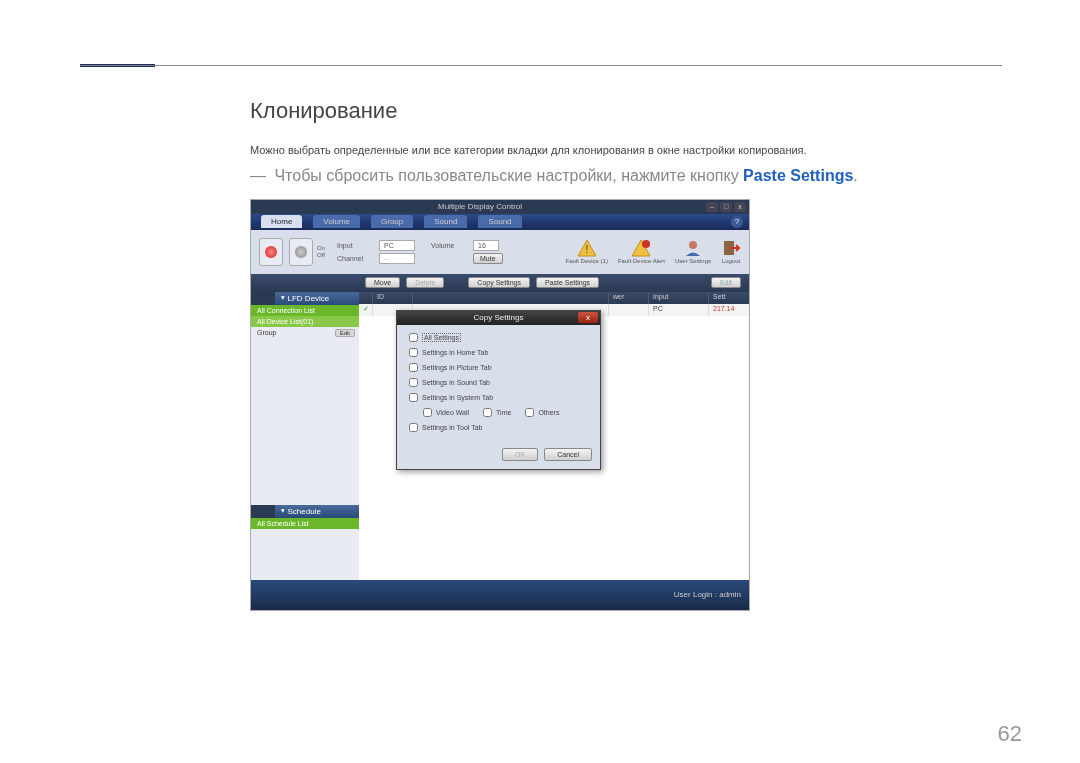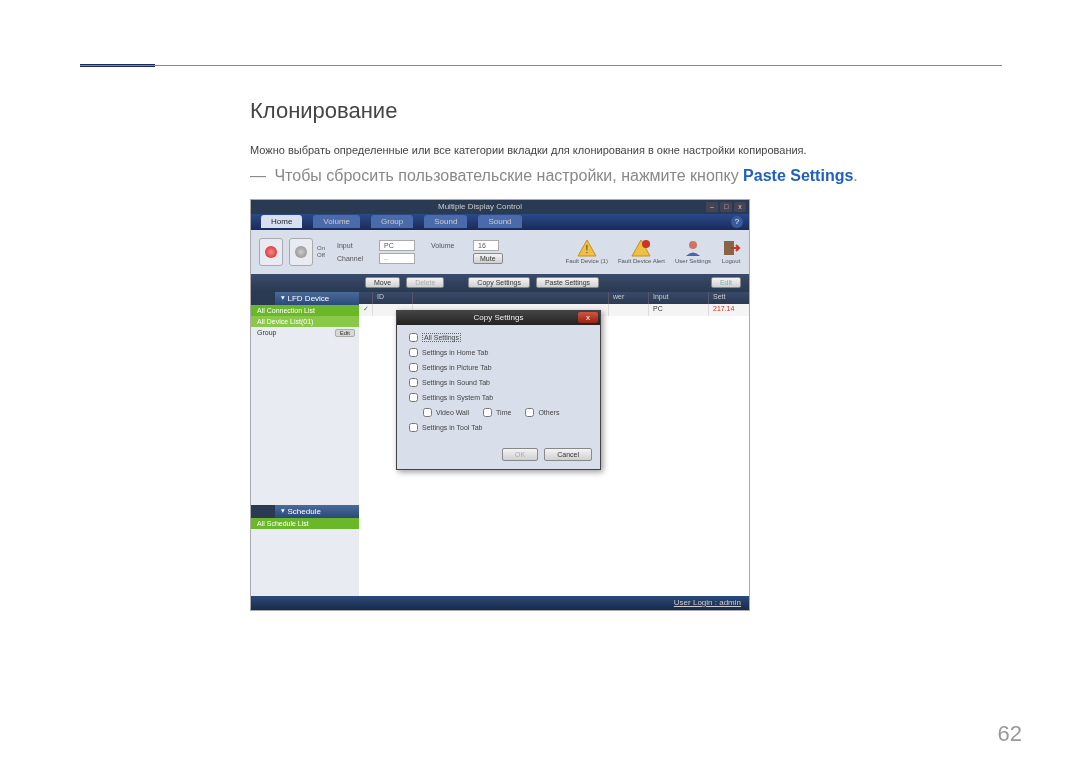--- a/index.html
+++ b/index.html
@@ -51,21 +51,21 @@
   .ss-side-flex { flex: 1; background: #e8ecf2; }
   .ss-editbtn { background: #d8d8d8; border: 1px solid #aaa; padding: 0 4px; font-size: 6px; border-radius: 2px; }
   .ss-grid { flex: 1; background: #fff; position: relative; }
   .ss-grid-hdr { height: 12px; background: linear-gradient(#3a4a6a,#2a3a52); display: flex; color: #ccc; font-size: 7px; }
   .ss-gcol { border-right: 1px solid #556; padding: 1px 4px; }
   .ss-grid-row { height: 12px; display: flex; font-size: 7px; color: #333; background: #f4f4f4; }
   .ss-gcell { border-right: 1px solid #ddd; padding: 1px 4px; }
   .ss-gcell.red { color: #cc3322; }
   .ss-gcell.chk { width: 14px; }
   .ss-gcell.chk::before { content: "✓"; color: #2a8a2a; }
-  .ss-status { position: absolute; bottom: 0; left: 0; right: 0; height: 14px; background: linear-gradient(#2a4a7a,#1a2a4a); color: #ccc; font-size: 8px; display: flex; align-items: center; justify-content: flex-end; padding-right: 8px; text-decoration: underline; }
+  .ss-status { position: absolute; bottom: 0; left: 0; right: 0; height: 30px; background: linear-gradient(#2a4a7a,#1a2a4a); color: #ccc; font-size: 8px; display: flex; align-items: center; justify-content: flex-end; padding-right: 8px; }
 
   .dialog { position: absolute; left: 145px; top: 110px; width: 205px; background: #d8deea; border: 1px solid #444; box-shadow: 2px 2px 6px rgba(0,0,0,.4); }
   .dlg-title { height: 14px; background: linear-gradient(#444,#222); color: #eee; font-size: 8px; display: flex; align-items: center; justify-content: center; position: relative; }
   .dlg-close { position: absolute; right: 2px; top: 1px; width: 20px; height: 11px; background: linear-gradient(#cc5544,#992211); color: #fff; border-radius: 2px; display: flex; align-items: center; justify-content: center; font-size: 8px; }
   .dlg-body { padding: 8px 12px 4px; }
   .dlg-chk { display: flex; align-items: center; gap: 4px; font-size: 7px; color: #444; margin-bottom: 6px; }
   .dlg-chk input { width: 9px; height: 9px; }
   .dlg-chk.sel span { border: 1px dotted #666; padding: 0 1px; }
   .dlg-sub { display: flex; gap: 14px; margin-left: 14px; margin-bottom: 6px; }
   .dlg-btns { display: flex; justify-content: flex-end; gap: 6px; padding: 6px 8px 8px; }

